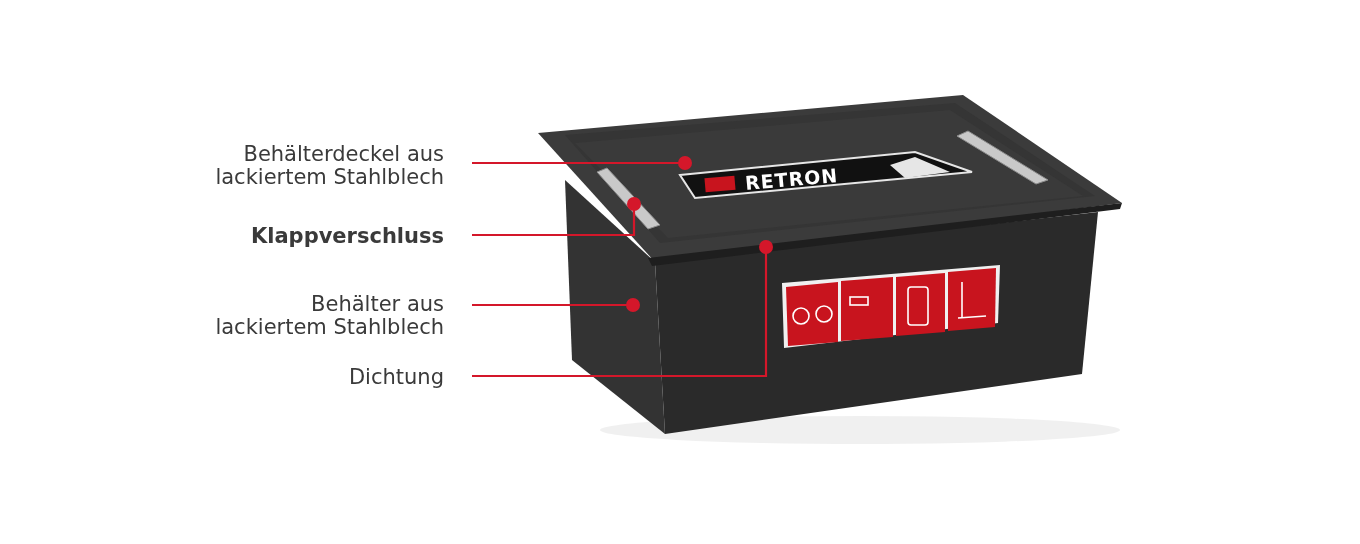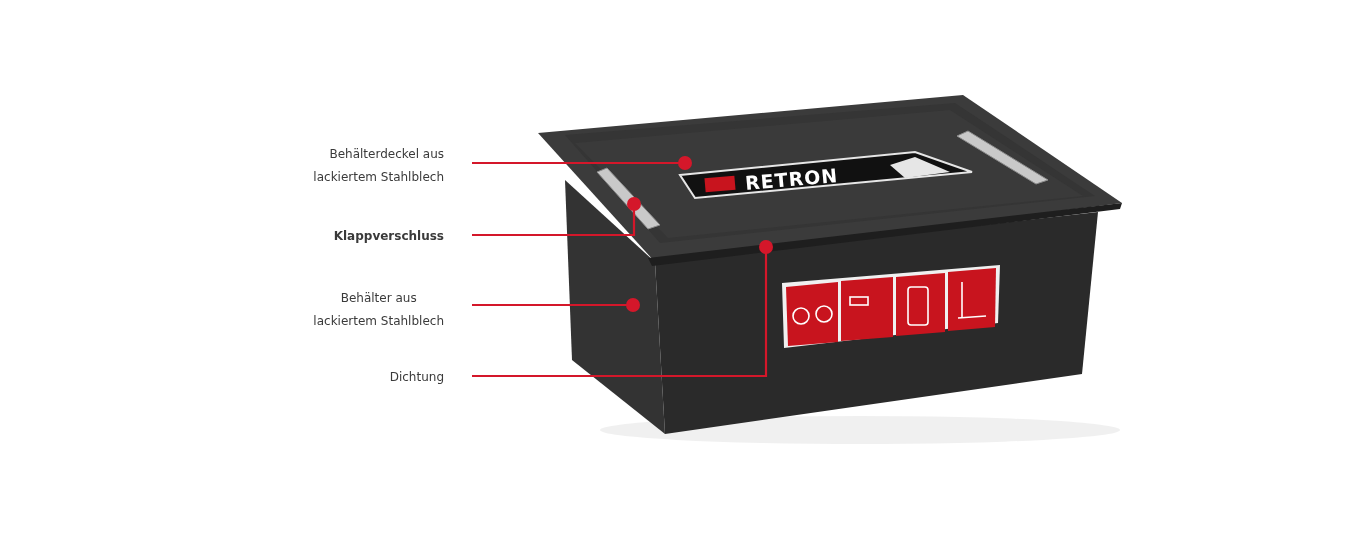--- a/index.html
+++ b/index.html
@@ -1,17 +1,17 @@
 <!DOCTYPE html>
 <html><head>
 <meta charset="utf-8">
 <style>
   html, body { margin:0; padding:0; background:#ffffff; }
   body { width:1360px; height:544px; position:relative; overflow:hidden; font-family:"DejaVu Sans","Liberation Sans",sans-serif; }
-  .label { position:absolute; right:916px; text-align:right; color:#3a3a3a; font-size:12px; line-height:23px; white-space:nowrap; }
+  .label { position:absolute; right:916px; text-align:right; color:#3a3a3a; font-size:21px; line-height:23px; white-space:nowrap; }
   .label span { display:block; }
   svg.art { position:absolute; left:0; top:0; }
 </style>
 </head>
 <body>
 
 <svg class="art" width="1360" height="544" viewBox="0 0 1360 544">
 
   <ellipse cx="860" cy="430" rx="260" ry="14" fill="#000" opacity="0.06"></ellipse>
 
@@ -63,21 +63,21 @@
   </g>
 </svg>
 
 <div class="label" style="top:143px;">
   <span>Behälterdeckel aus</span>
   <span>lackiertem Stahlblech</span>
 </div>
 <div class="label" style="top:225px;font-weight:bold;">
   <span>Klappverschluss</span>
 </div>
-<div class="label" style="top:287px;text-align:center;">
+<div class="label" style="top:293px;">
   <span>Behälter aus</span>
   <span>lackiertem Stahlblech</span>
 </div>
 <div class="label" style="top:366px;text-align:right;">
   <span>Dichtung</span>
 </div>
 
 <svg width="0" height="0" style="position:absolute">
 </svg>
 <div style="position:absolute; left:745px; top:168px; transform:rotate(-5deg); color:#fff; font-weight:bold; font-size:19px; letter-spacing:1px; font-family:'DejaVu Sans',sans-serif;">RETRON</div>

